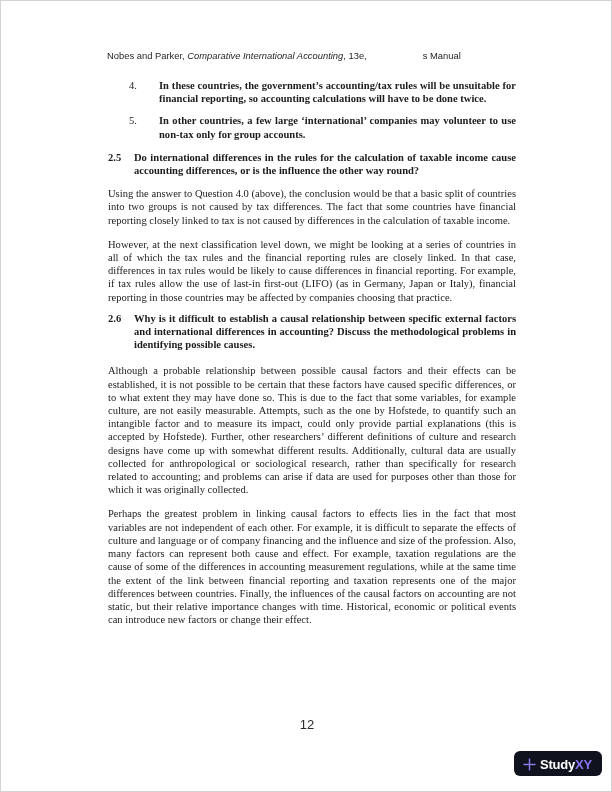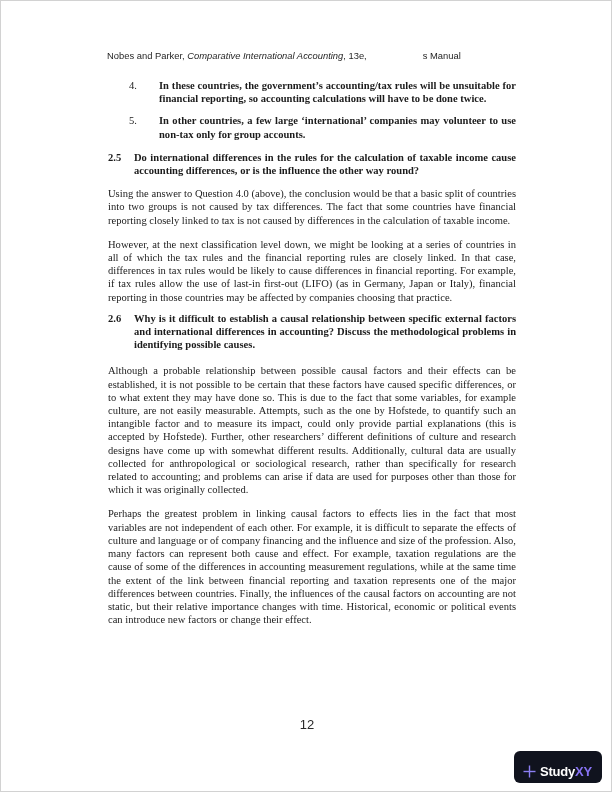--- a/index.html
+++ b/index.html
@@ -54,21 +54,21 @@
     text-align: center;
     font-family: "Liberation Sans", sans-serif;
     font-size: 13px;
     color: #2a2a2a;
   }
   .brand-logo {
     position: absolute;
     right: 9px; top: 750px;
     height: 24px;
     border-radius: 6px;
-    padding: 8px 10px 0 9px;
+    padding: 1px 10px 0 9px;
     display: flex;
     align-items: center;
     gap: 4px;
     font-family: "Liberation Sans", sans-serif;
     font-weight: bold;
     font-size: 13px;
     letter-spacing: -0.2px;
   }
   .brand-logo .study { color: #ffffff; }
   .brand-logo .xy { color: #8672f2; }

